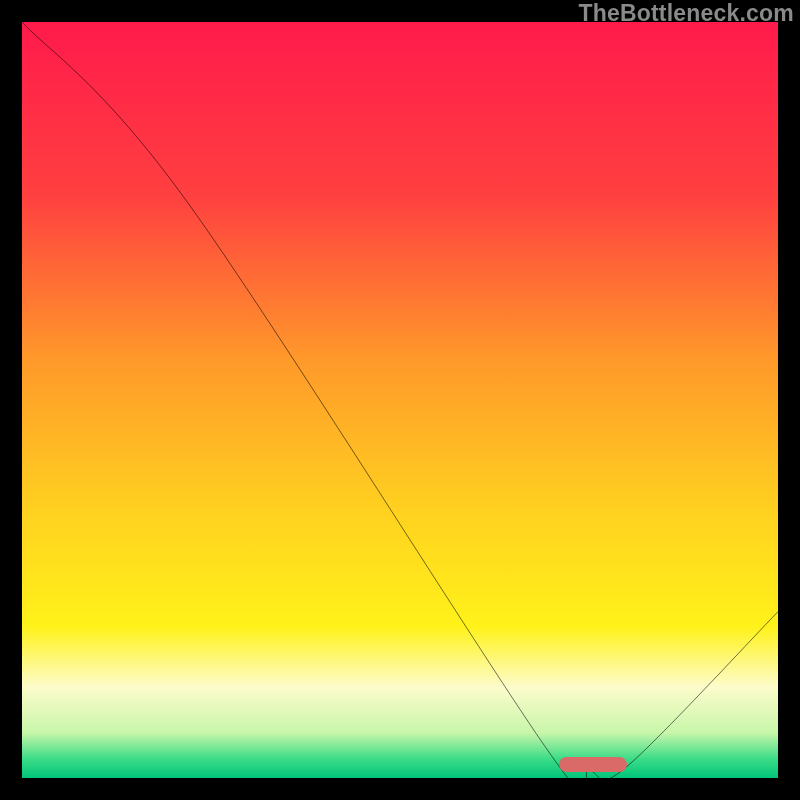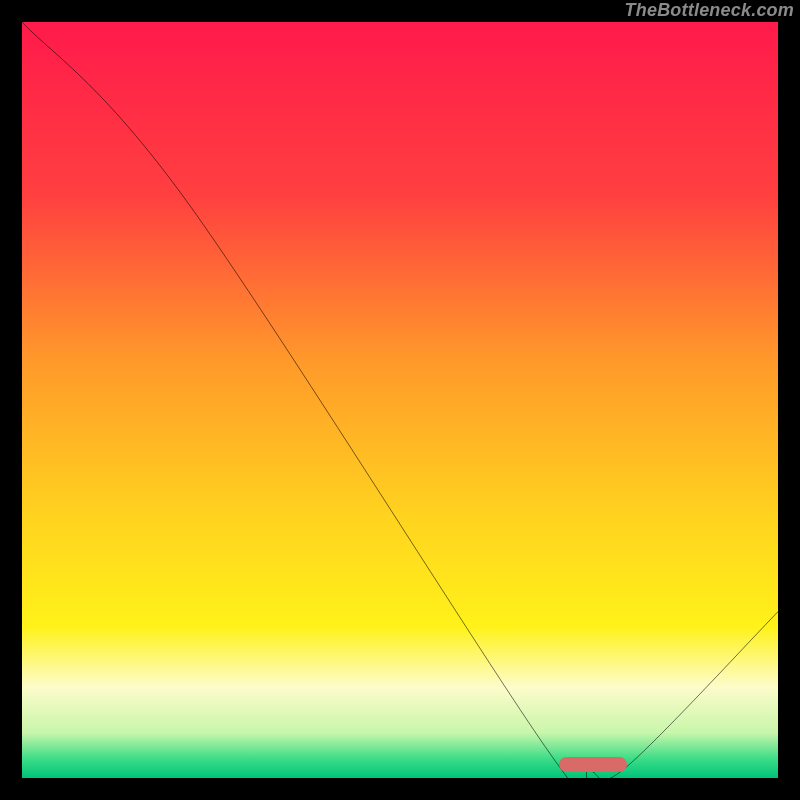--- a/index.html
+++ b/index.html
@@ -30,26 +30,25 @@
   }
   .curve-layer {
     position: absolute;
     inset: 0;
   }
   .watermark {
     position: absolute;
     top: 0;
     right: 6px;
     font-family: Arial, Helvetica, sans-serif;
-    font-size: 18px;
+    font-size: 23px;
     font-weight: bold;
     color: #8a8a8a;
     letter-spacing: 0.2px;
     user-select: none;
-    font-style: italic;
   }
   .marker {
     position: absolute;
     background: #d96a68;
     border-radius: 8px;
   }
 </style>
 </head>
 <body>
 

